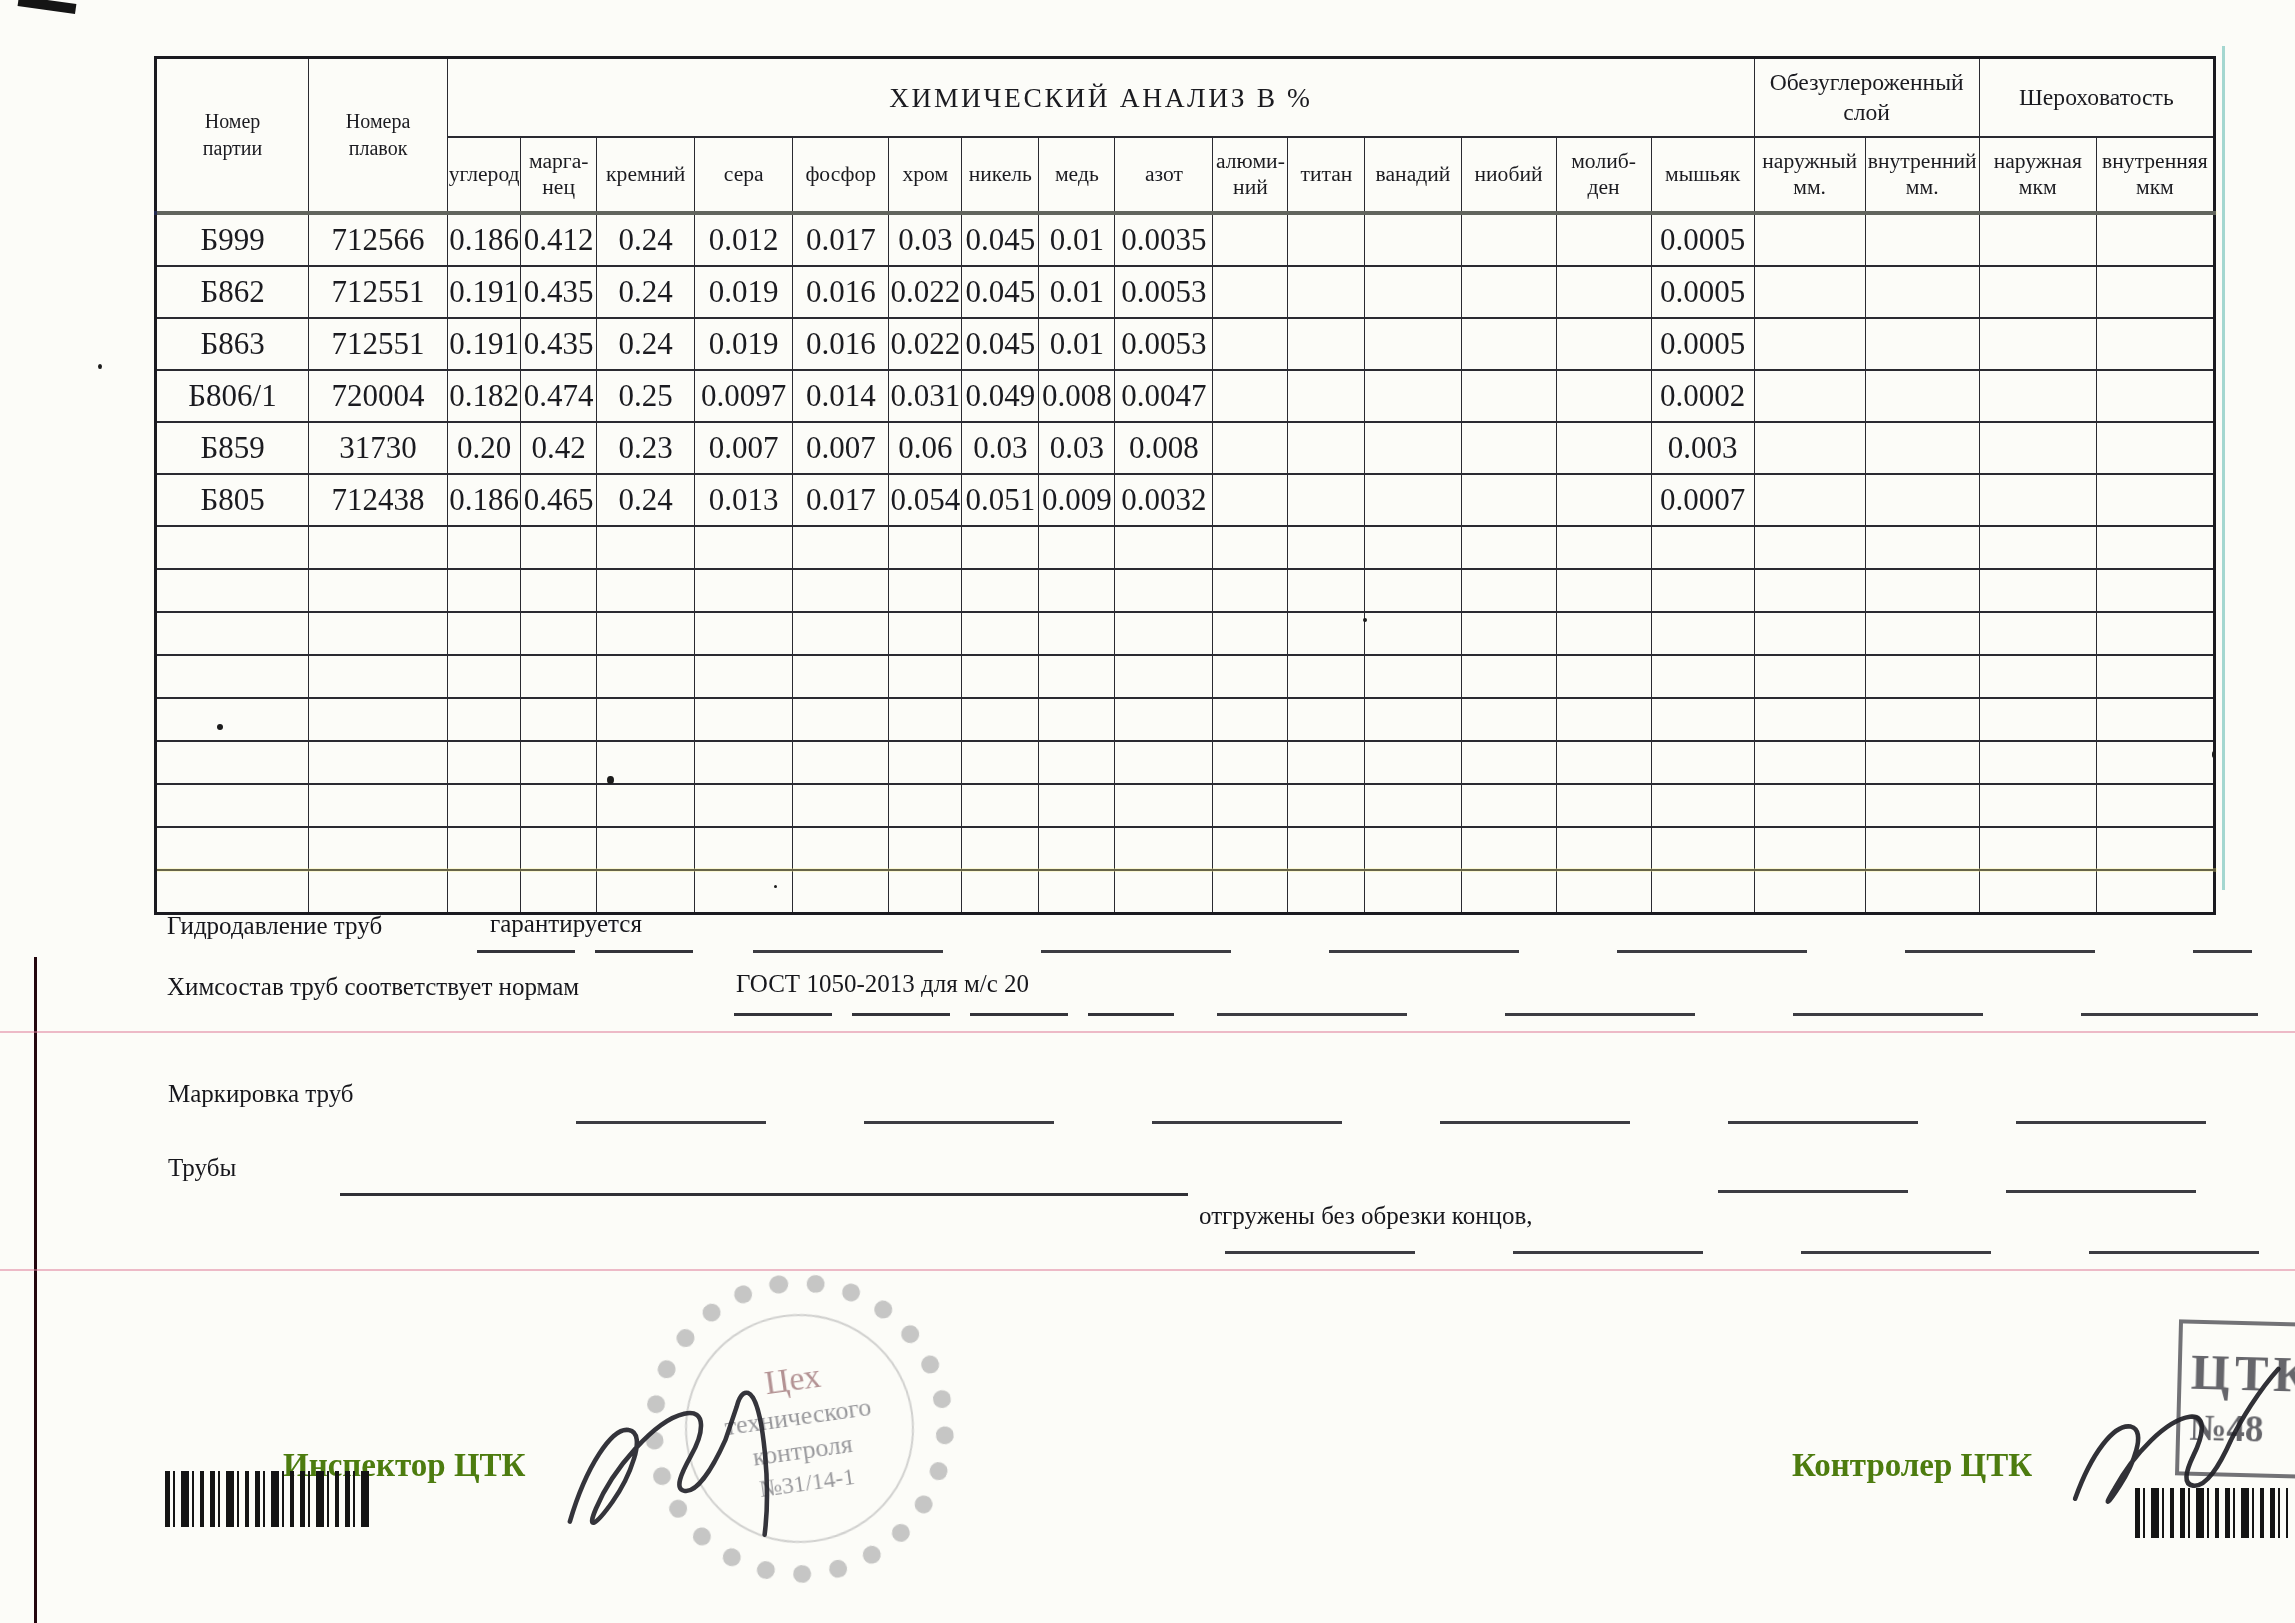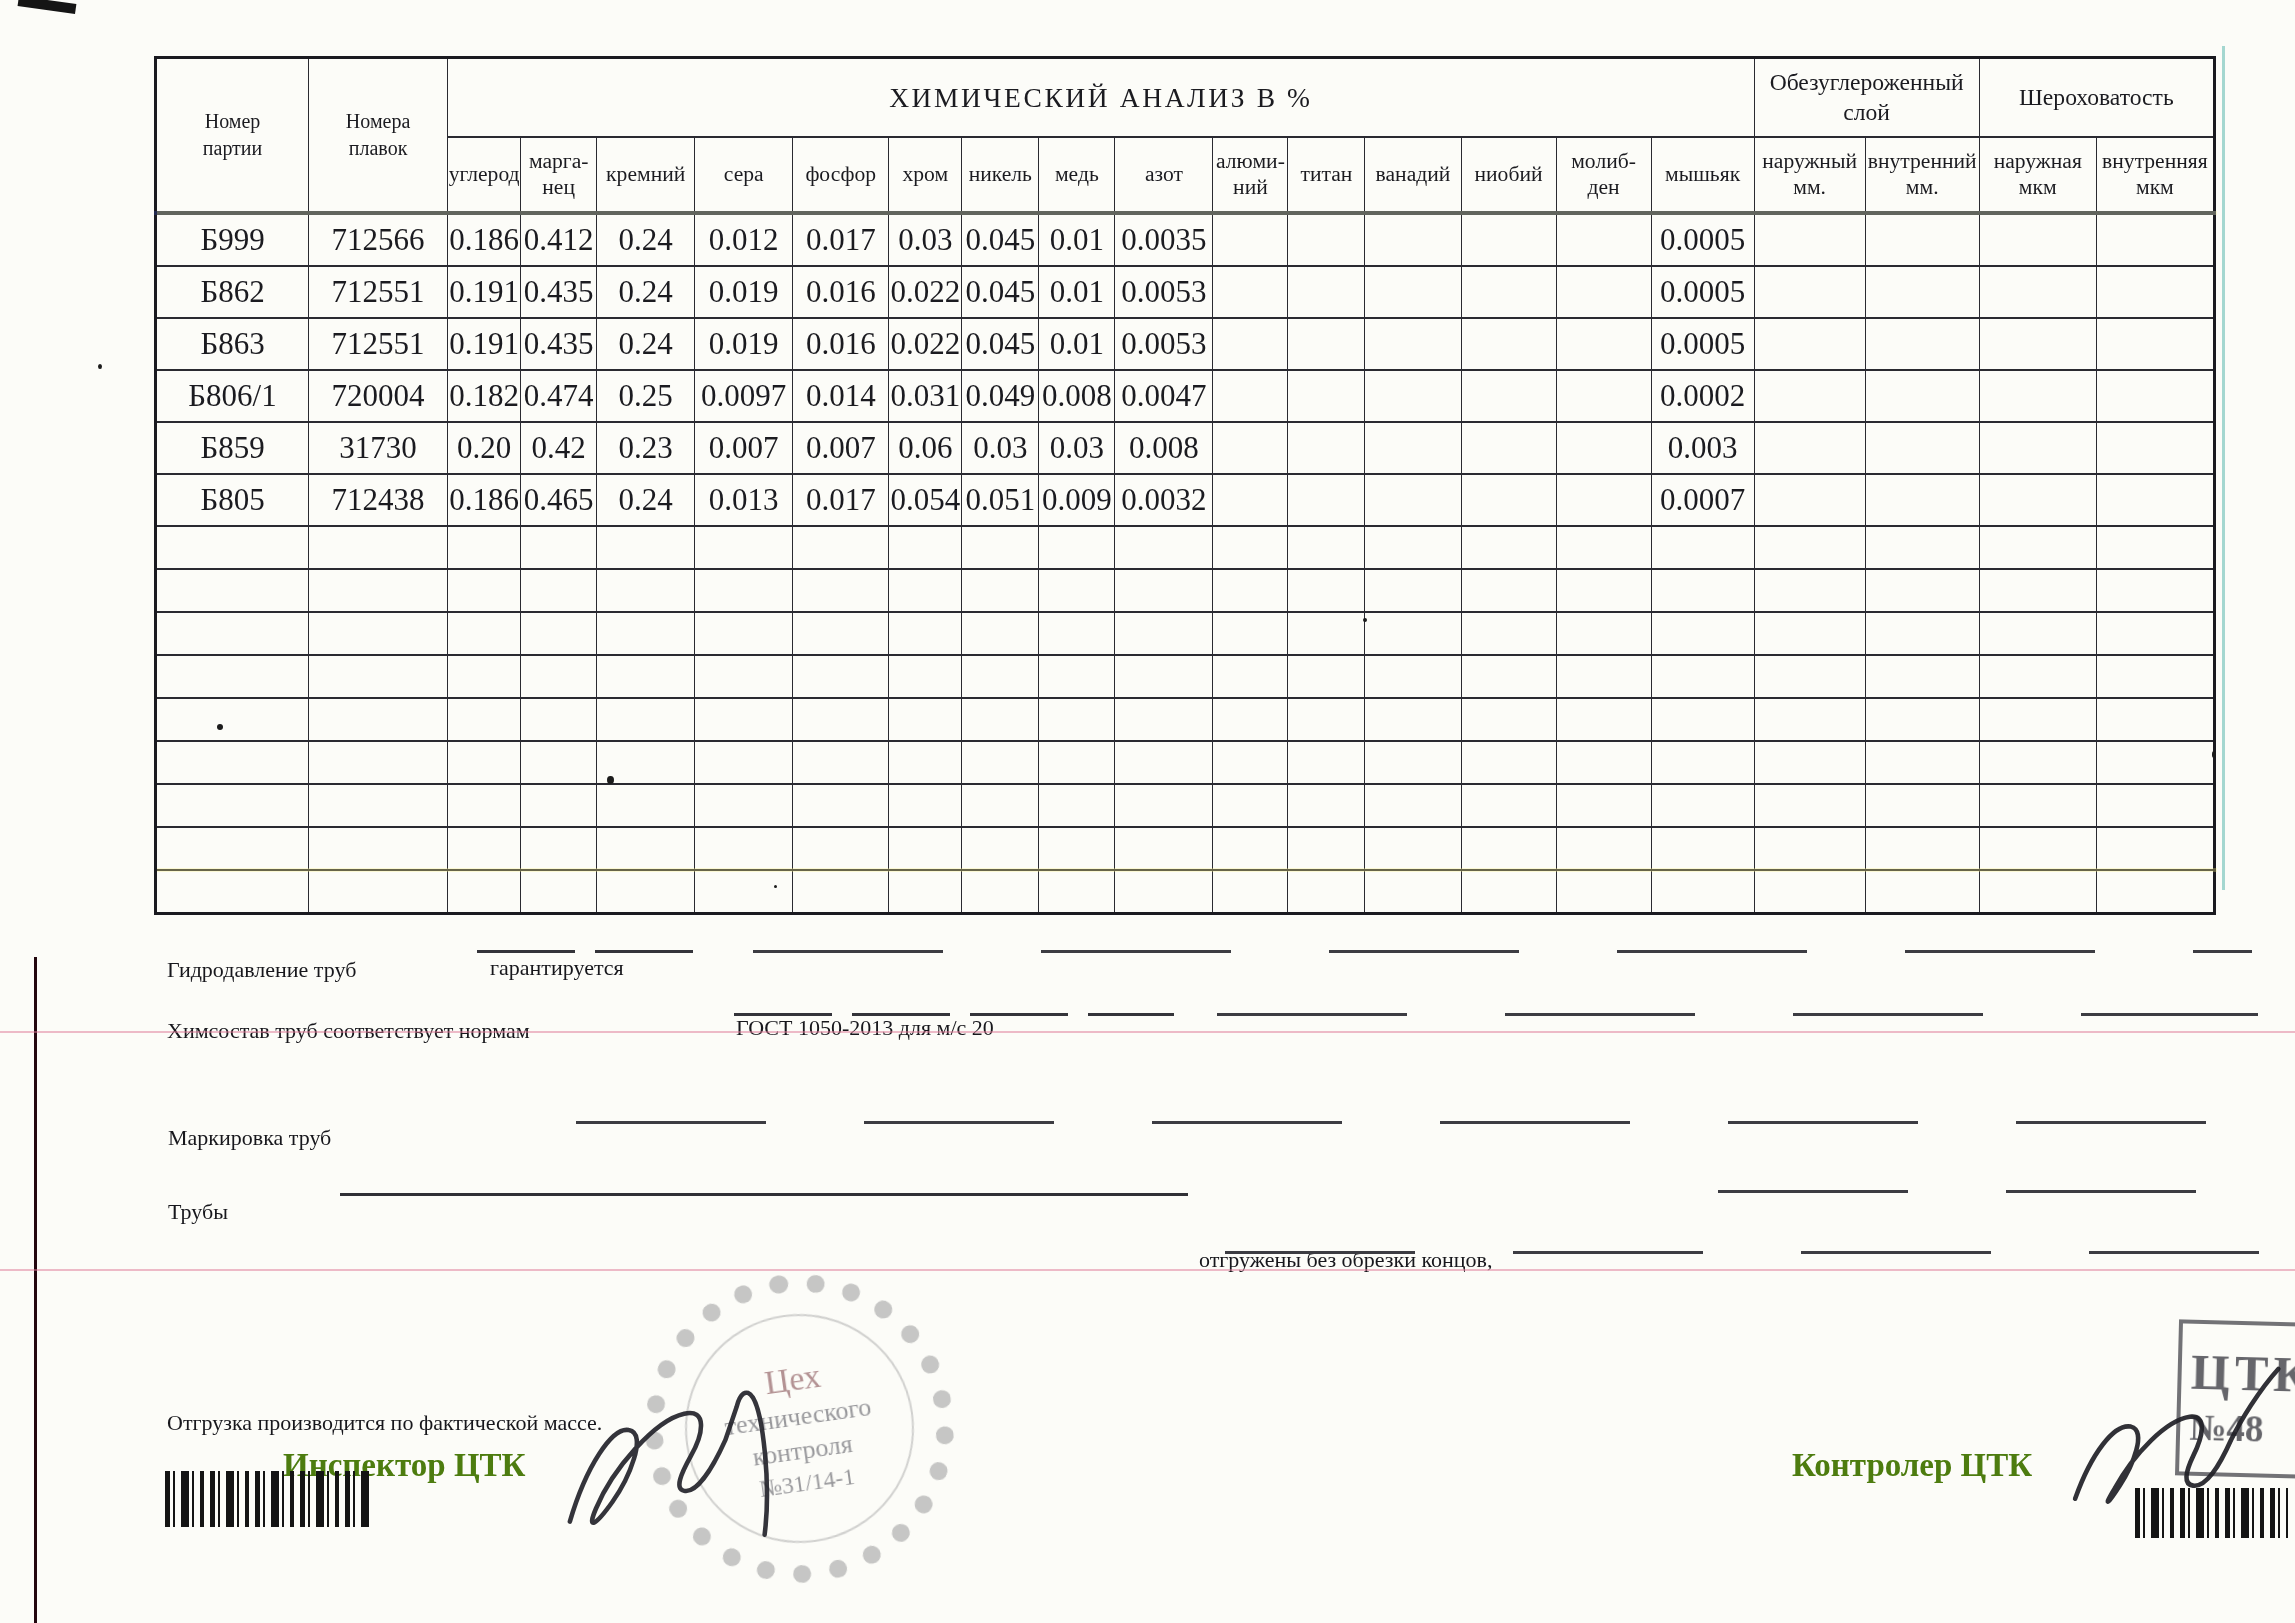--- a/index.html
+++ b/index.html
@@ -14,21 +14,21 @@
   .hrow1 th{height:77px;}
   .hrow1 .title{font-size:27.5px;letter-spacing:2.6px;}
   .hrow1 .group{font-size:23.6px;line-height:1.25;}
   .corner{font-size:20px;line-height:1.35;}
   .hrow2 th{height:73px;font-size:21.6px;line-height:1.2;}
   tr.data td{height:50px;font-size:31px;}
   tr.empty td{height:41px;}
   #chem-table td:nth-child(3),#chem-table td:nth-child(4),#chem-table td:nth-child(9),
   #chem-table td:nth-child(13),#chem-table td:nth-child(19),#chem-table td:nth-child(21){border-left-style:dashed;}
   
-  .flabel{position:absolute;font-size:22px;white-space:nowrap;color:#17171c;margin-top:45px;}
+  .flabel{position:absolute;font-size:25px;white-space:nowrap;color:#17171c;}
   .fbold{position:absolute;font-size:33px;font-weight:bold;white-space:nowrap;color:#4d7c0f;}
   .dash-line{position:absolute;height:2.6px;background:repeating-linear-gradient(90deg,#3c3c42 0 190px,rgba(0,0,0,0) 190px 288px);}
   .dash-short{position:absolute;height:2.6px;background:repeating-linear-gradient(90deg,#34343a 0 98px,rgba(0,0,0,0) 98px 118px);}
   .solid-line{position:absolute;height:2.6px;background:#303036;}
   .pink{position:absolute;left:0;width:2295px;height:2px;background:rgba(222,120,150,.5);}
   .tint{position:absolute;background:rgba(250,240,130,.3);}
   .left-rule{position:absolute;left:34px;top:957px;width:3.3px;height:666px;background:#23070f;}
   .right-rule{position:absolute;left:2222px;top:46px;width:2.6px;height:844px;background:rgba(0,145,135,.35);}
   .corner-mark{position:absolute;left:18.3px;top:0;width:58px;height:9.8px;background:#151515;transform:rotate(8deg);}
   .speck{position:absolute;background:#1c1c1c;border-radius:50%;}
@@ -484,21 +484,20 @@
 
   <span class="flabel" style="left:168px;top:1154px">Трубы</span>
   <div class="solid-line" style="left:340px;top:1193px;width:848px"></div>
   <span class="flabel" style="left:1199px;top:1202px">отгружены без обрезки концов,</span>
   <div class="dash-line" style="left:1718px;top:1190px;width:537px"></div>
 
   <div class="dash-line" style="left:1225px;top:1251px;width:1034px"></div>
 
   <div class="pink" style="top:1269px"></div>
 
-  <span class="flabel" style="left:167px;top:1365px">Отгрузка производится по фактической массе.</span>
 
   <span class="fbold" style="left:283px;top:1447px">Инспектор ЦТК</span>
   <span class="fbold" style="left:1792px;top:1447px">Контролер ЦТК</span>
 
   <div class="stamp-round">
     <div class="stamp-round-inner"></div>
     <div class="stamp-rtext">
       <div class="srt0">Цех</div>
       <div class="srt1">технического</div>
       <div class="srt2">контроля</div>

